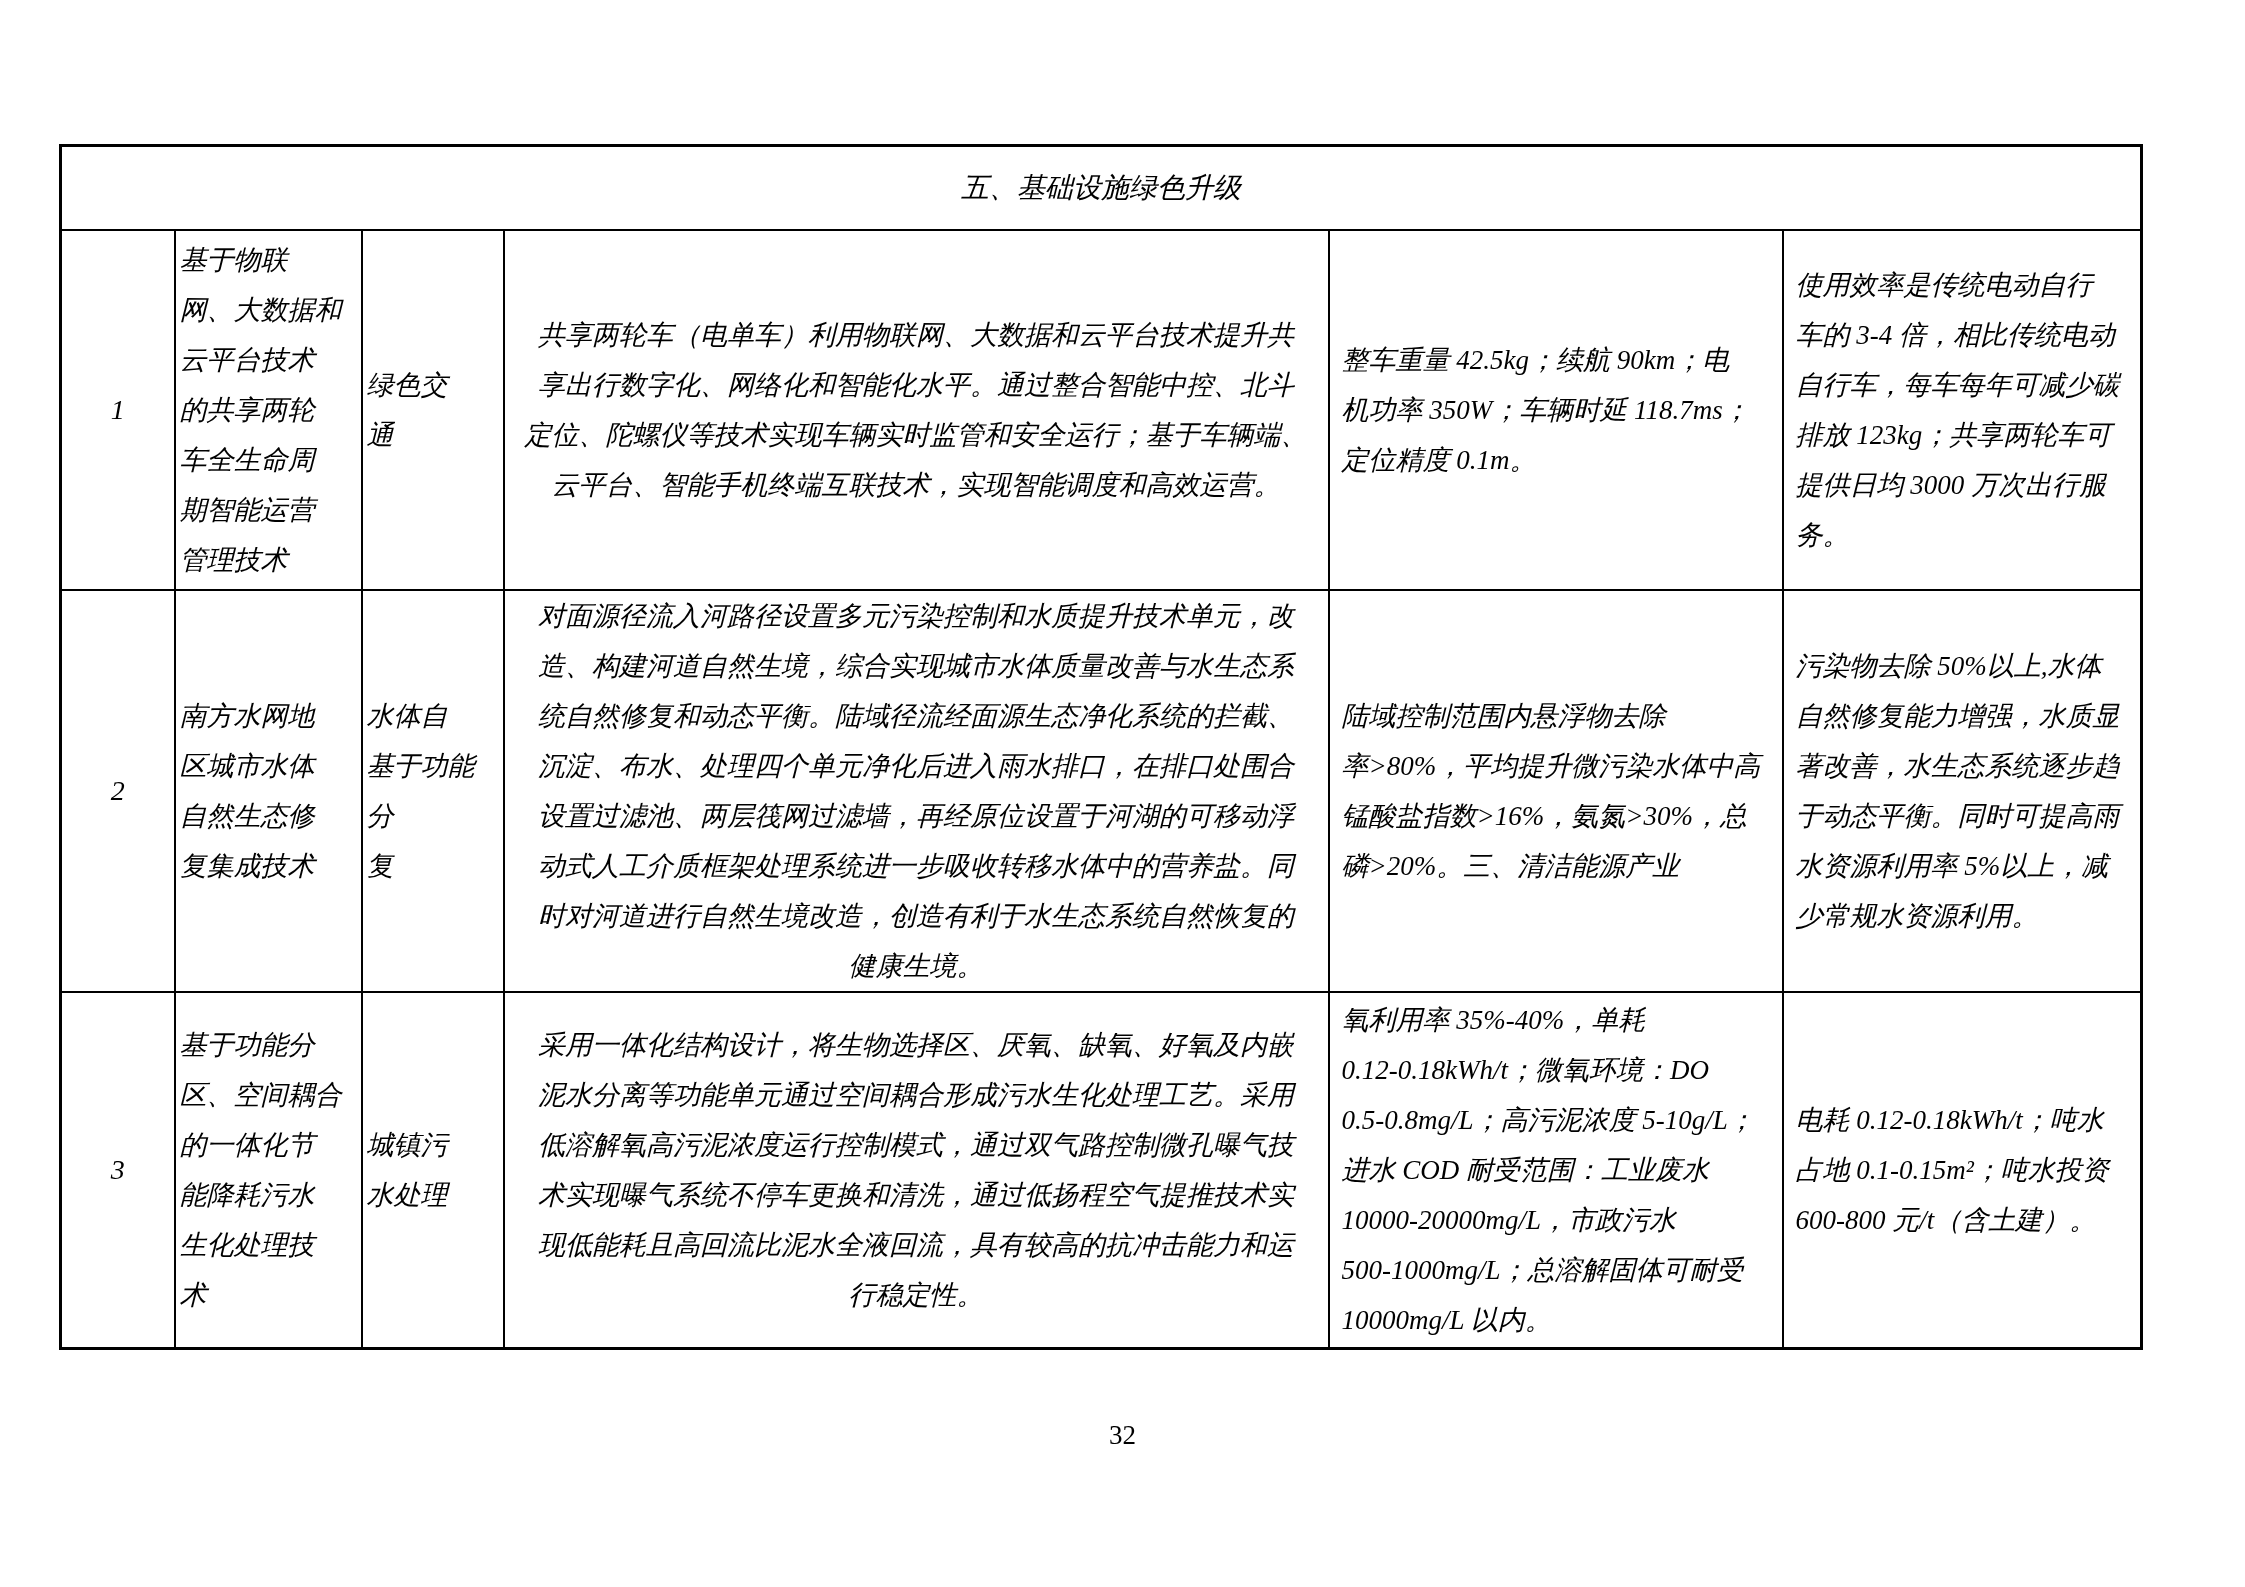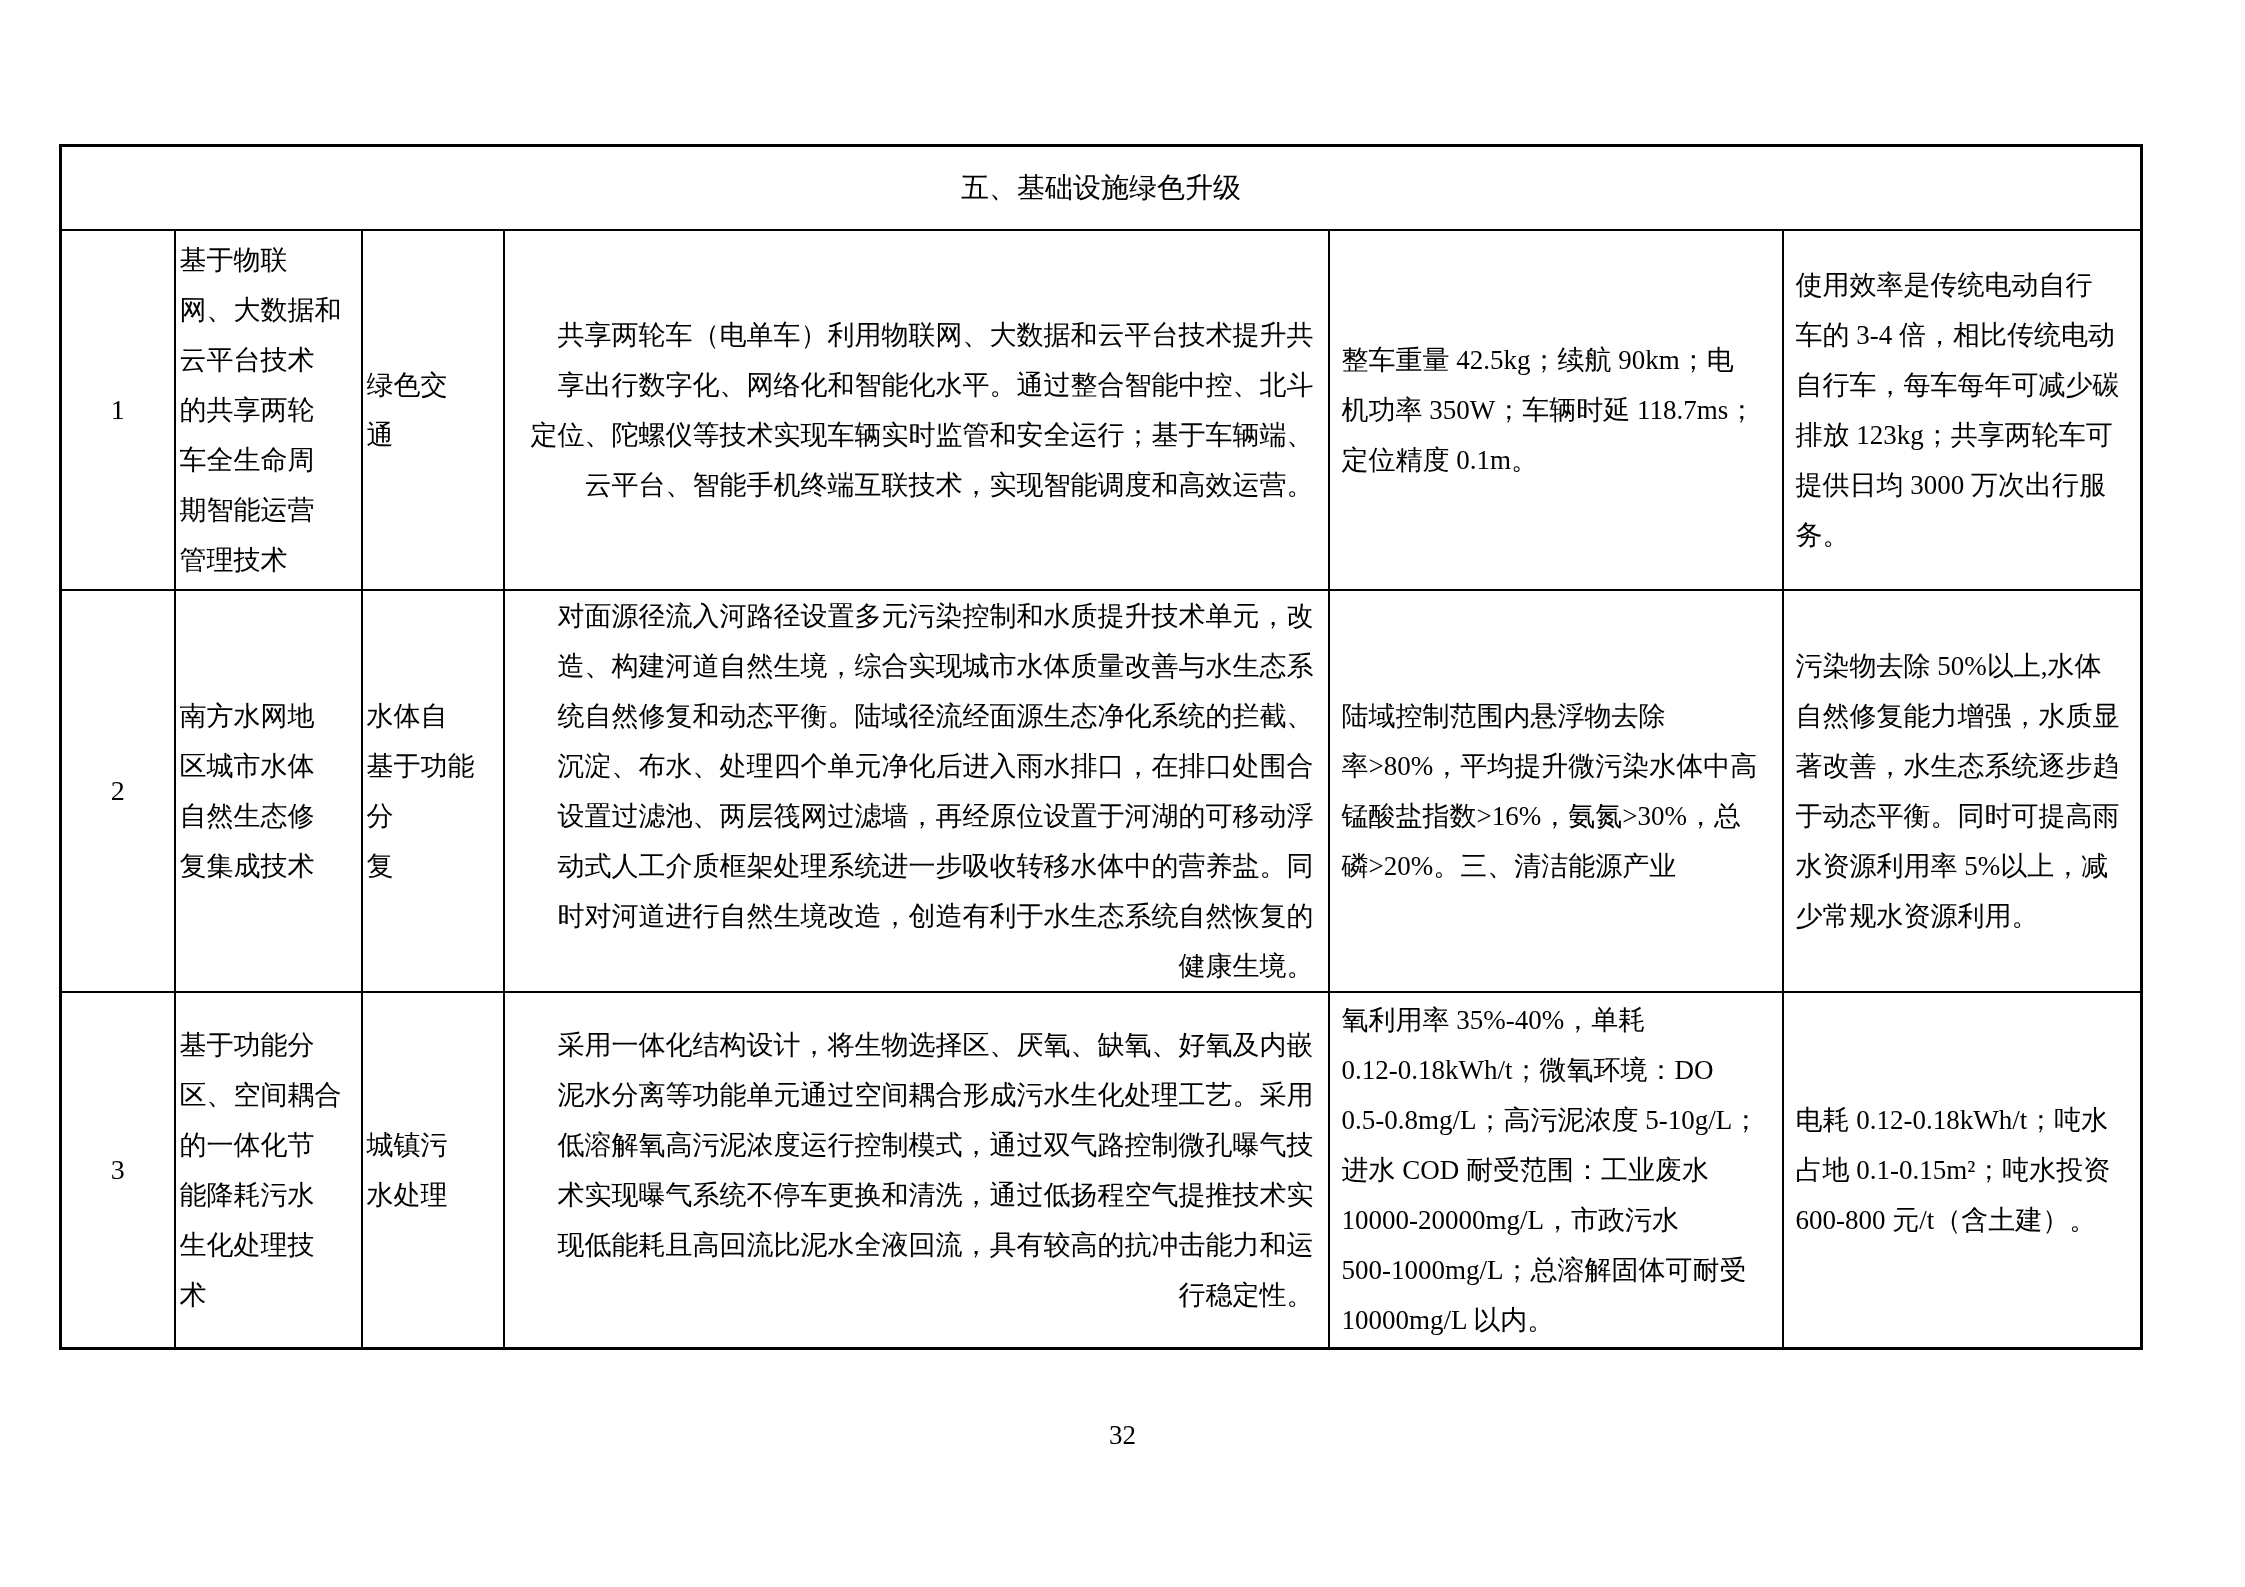--- a/index.html
+++ b/index.html
@@ -21,35 +21,36 @@
     table-layout: fixed;
     border: 3px solid #000;
   }
   .doc-table td {
     border: 2px solid #000;
     vertical-align: middle;
     white-space: pre-line;
     font-size: 27px;
     line-height: 50px;
     overflow: hidden;
+    font-style: italic;
   }
   tr.title-row td {
     height: 84px;
     text-align: center;
     font-size: 28px;
     line-height: 30px;
     border-bottom: 2px solid #000;
   }
   tr.data-row-1 td { height: 360px; }
   tr.data-row-2 td { height: 354px; }
   tr.data-row-3 td { height: 357px; }
   td.c-idx  { text-align: center; font-size: 28px; }
   td.c-name { text-align: left; padding: 0 4px; }
   td.c-cat  { text-align: left; padding: 0 4px; }
-  td.c-desc { text-align: right; padding: 0 14px; }
+  td.c-desc { text-align: center; padding: 0 14px; }
   td.c-met  { text-align: left; padding: 0 12px; }
   td.c-ben  { text-align: left; padding: 0 12px; }
   .page-number {
     position: absolute;
     left: 0;
     width: 100%;
     top: 1420px;
     text-align: center;
     font-size: 27px;
     font-family: Liberation Serif, serif;

